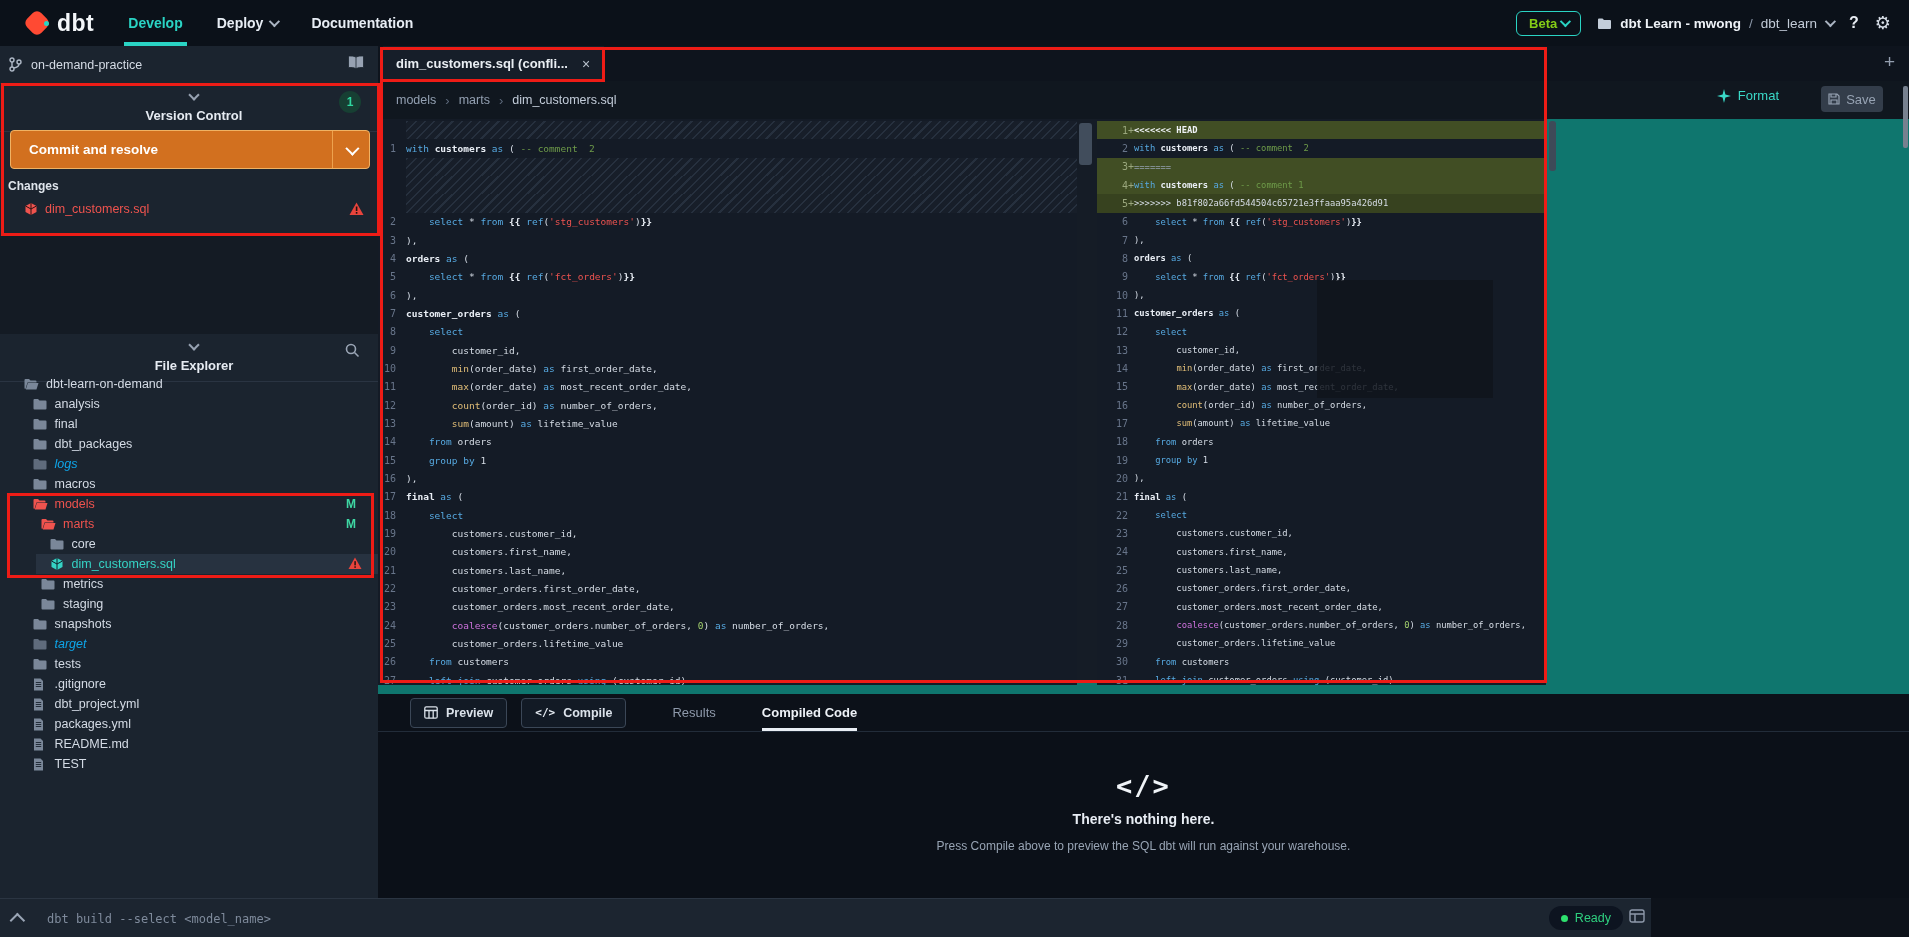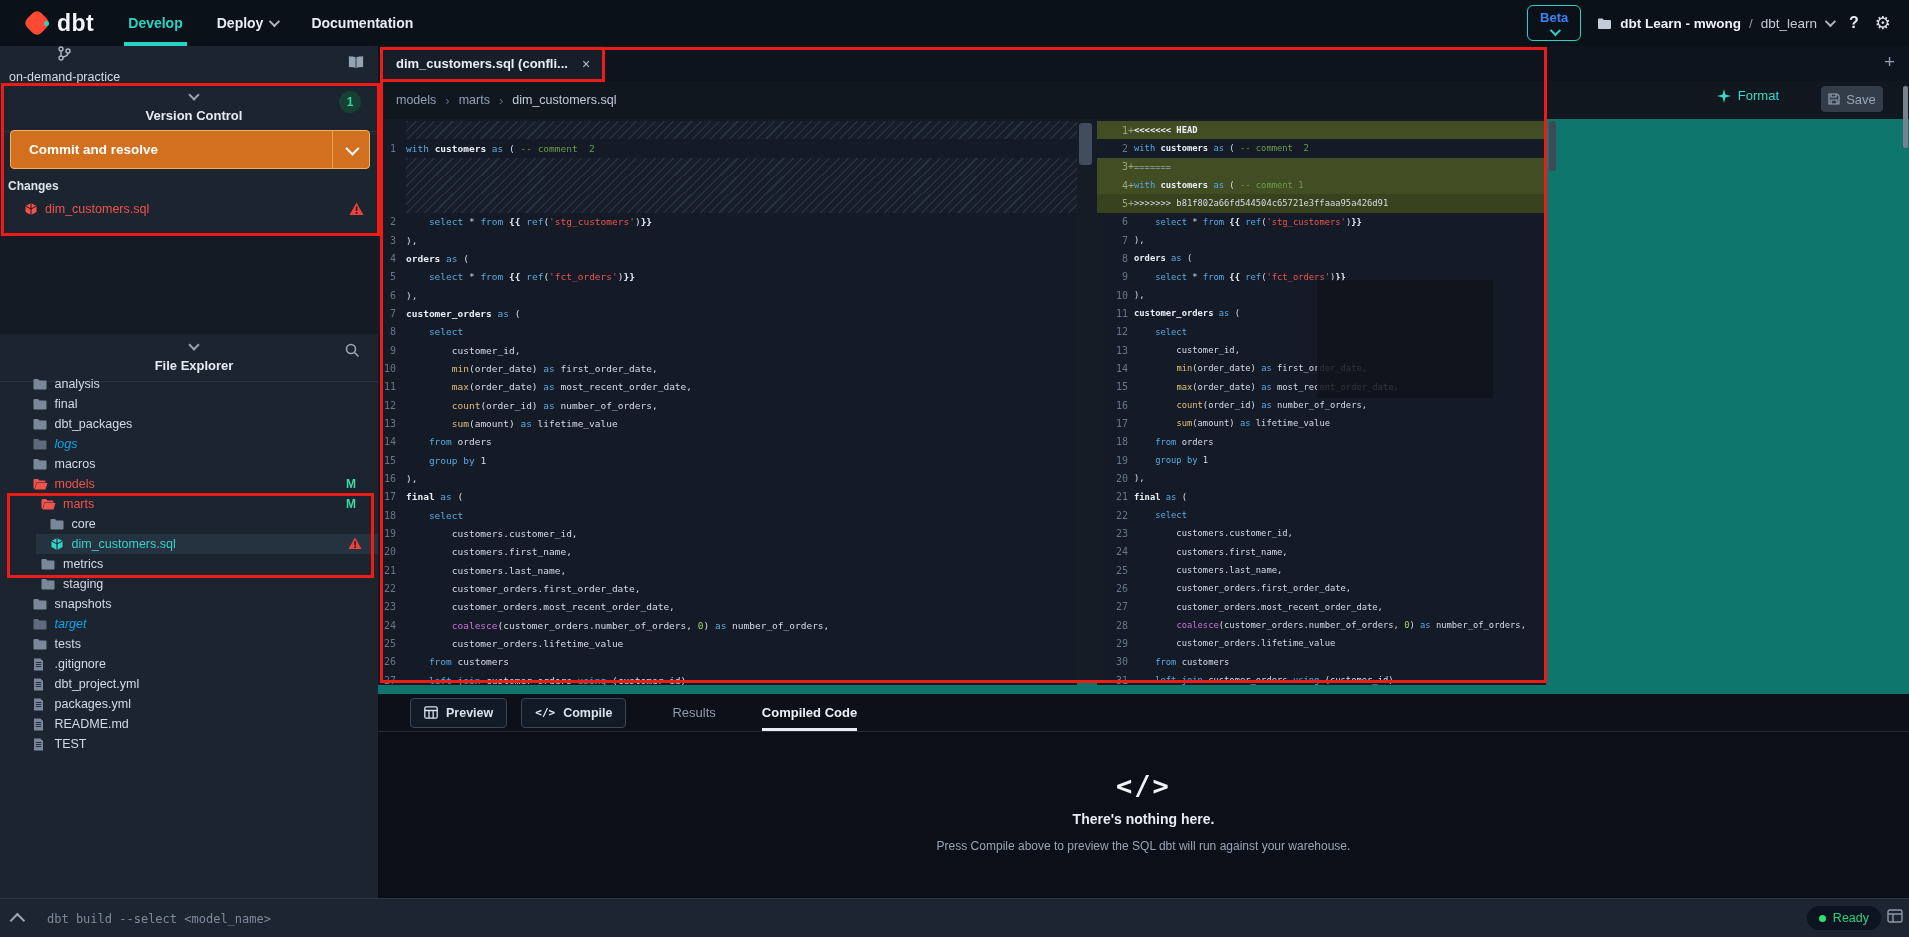--- a/index.html
+++ b/index.html
@@ -16,33 +16,33 @@
   #logo-mark .dot{position:absolute;right:1px;top:11px;width:5px;height:5px;border-radius:50%;background:#2ad4c4;}
   #logo-text{font-size:23px;font-weight:bold;color:#f4f7fa;margin-left:7px;letter-spacing:.5px;}
   .nav-item{height:46px;display:flex;align-items:center;gap:6px;font-size:14px;font-weight:bold;
        color:#e7edf4;margin-left:34px;position:relative;cursor:pointer;}
   .nav-item.active{color:#2ad4c4;}
   .nav-item.active::after{content:"";position:absolute;left:-4px;right:-4px;bottom:0;height:4px;background:#2ad4c4;}
   .chev{display:inline-block;width:6px;height:6px;border-right:2px solid #aab4c2;border-bottom:2px solid #aab4c2;
        transform:rotate(45deg) translateY(-2px);}
   #nav-right{margin-left:auto;display:flex;align-items:center;margin-right:18px;gap:16px;}
   #beta-pill{display:flex;align-items:center;gap:3px;border:1.5px solid #2ad4c4;border-radius:6px;
-       padding:4px 12px;color:#3b82f6;font-weight:bold;font-size:13px;flex-direction:column;}
+       padding:4px 12px;color:#84cc16;font-weight:bold;font-size:13px;}
   #beta-pill .chev{border-color:#2ad4c4;}
   #proj{display:flex;align-items:center;gap:8px;font-size:13.5px;}
   #proj .name{font-weight:bold;color:#eef2f7;}
   #proj .sep{color:#8b97a8;}
   #proj .env{color:#c3ccd8;}
   #help-q{font-size:16px;font-weight:bold;color:#e8edf3;}
   #gear{font-size:18px;color:#d6dde6;}
   
   #sidebar{left:0;top:46px;width:378px;height:852px;background:#141b24;border-right:1px solid #222c38;}
   .sb-section{position:absolute;left:0;width:378px;background:#1b242f;}
   #sb-top{top:0;height:37px;border-bottom:1px solid #242e3b;display:flex;align-items:center;}
-  #branch-row{display:flex;align-items:center;gap:9px;margin-left:9px;font-size:12.5px;color:#d4dbe5;flex-direction:column;}
+  #branch-row{display:flex;align-items:center;gap:9px;margin-left:9px;font-size:12.5px;color:#d4dbe5;}
   #book-icon{position:absolute;right:13px;top:9px;}
   #vc{top:38px;height:152px;}
   .sec-head{display:flex;align-items:center;gap:9px;padding:10px 0 8px 10px;font-size:13px;font-weight:bold;color:#e6ebf2;
        border-bottom:1px solid #2a3442;flex-direction:column;}
   .sec-head .chev{border-color:#97a2b2;transform:rotate(45deg);margin-top:-3px;}
   #vc-badge{position:absolute;right:17px;top:7px;width:22px;height:22px;border-radius:50%;background:#173f33;
        color:#2fd7a0;font-size:12px;font-weight:bold;display:flex;align-items:center;justify-content:center;}
   #commit-btn{position:absolute;left:10px;top:46px;width:358px;height:37px;background:#d2701f;border:1px solid #f0b263;
        border-radius:4px;display:flex;align-items:center;color:#fff;font-size:13.5px;font-weight:bold;cursor:pointer;}
   #commit-btn .lbl{margin-left:18px;}
@@ -117,21 +117,21 @@
   .code-glyph{font-family:"DejaVu Sans Mono",monospace;font-size:11px;font-weight:bold;color:#e6ecf3;}
   .res-tab{margin-left:46px;font-size:13px;color:#8e99aa;position:relative;height:37px;display:flex;align-items:center;cursor:pointer;}
   .res-tab.active{color:#eef2f7;font-weight:bold;}
   .res-tab.active::after{content:"";position:absolute;left:0;right:0;bottom:0;height:3px;background:#e9eef4;}
   #results-area{position:absolute;left:0;top:686px;width:1531px;height:166px;background:#0b1018;}
   #empty{position:absolute;left:0;top:38px;width:100%;text-align:center;}
   #empty .big{font-family:"DejaVu Sans Mono",monospace;font-size:27px;font-weight:bold;color:#f0f4f8;letter-spacing:2px;}
   #empty .t1{margin-top:10px;font-size:14px;font-weight:bold;color:#e8edf4;}
   #empty .t2{margin-top:12px;font-size:12px;color:#98a4b4;}
   
-  #cmdbar{left:0;top:898px;width:1909px;height:39px;background:#1c2530;border-top:1px solid #2b3542;
+  #cmdbar{left:0;top:898px;width:1651px;height:39px;background:#1c2530;border-top:1px solid #2b3542;
        display:flex;align-items:center;}
   #cmd-chev{margin-left:14px;width:9px;height:9px;border-left:2.5px solid #9aa5b5;border-top:2.5px solid #9aa5b5;
        transform:rotate(45deg) translateY(3px);}
   #cmd-text{margin-left:22px;font-family:"DejaVu Sans Mono",monospace;font-size:12px;color:#7e8a9b;}
   #ready{position:absolute;right:28px;top:7px;height:24px;padding:0 12px;background:#0d1420;border-radius:12px;
        display:flex;align-items:center;gap:7px;font-size:12.5px;color:#2fd07f;}
   #ready .dot{width:7px;height:7px;border-radius:50%;background:#2ee06e;}
   #panel-ic{position:absolute;right:6px;top:10px;}
   
   .anno{position:absolute;border:3px solid #ee1c16;pointer-events:none;z-index:50;}
@@ -229,20 +229,29 @@
         <span>File Explorer</span>
       </div>
       <div id="fe-search">
         <svg width="15" height="15" viewBox="0 0 15 15">
             <circle cx="6" cy="6" r="4.5" fill="none" stroke="#9aa5b5" stroke-width="1.6"></circle>
             <path d="M9.5 9.5 L13.5 13.5" stroke="#9aa5b5" stroke-width="1.6"></path>
           </svg>
       </div>
       <div id="tree">
           <div class="tree-row">
+            <span class="ic" style="margin-left: 24px;">
+              <svg width="15" height="12" viewBox="0 0 15 12">
+                <path d="M0.5 2 Q0.5 1 1.5 1 L5 1 L6.5 2.5 L11.5 2.5 Q12.5 2.5 12.5 3.5 L12.5 4.5 L3.5 4.5 L1.5 11 Q0.5 11 0.5 10 Z" fill="#7a8799"></path>
+                <path d="M3.8 5 L14.5 5 L12.5 11.5 L1.8 11.5 Z" fill="#7a8799"></path>
+              </svg>
+            </span>
+            <span class="tlbl">dbt-learn-on-demand</span>
+          </div>
+          <div class="tree-row">
             <span class="ic" style="margin-left: 32.5px;">
               <svg width="14" height="12" viewBox="0 0 14 12">
                 <path d="M0.5 2 Q0.5 1 1.5 1 L5 1 L6.5 2.5 L12.5 2.5 Q13.5 2.5 13.5 3.5 L13.5 10.5 Q13.5 11.5 12.5 11.5 L1.5 11.5 Q0.5 11.5 0.5 10.5 Z" fill="#7a8799"></path>
               </svg>
             </span>
             <span class="tlbl">analysis</span>
           </div>
           <div class="tree-row">
             <span class="ic" style="margin-left: 32.5px;">
               <svg width="14" height="12" viewBox="0 0 14 12">

